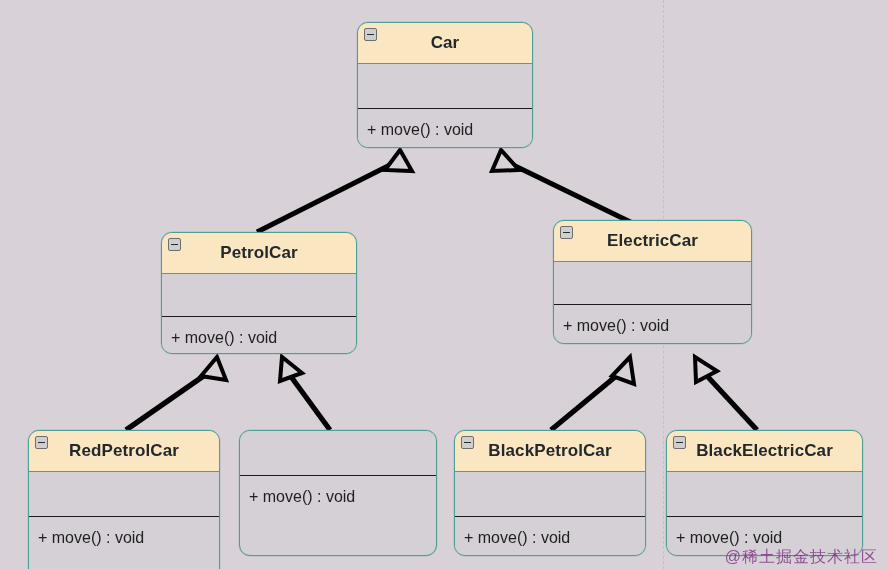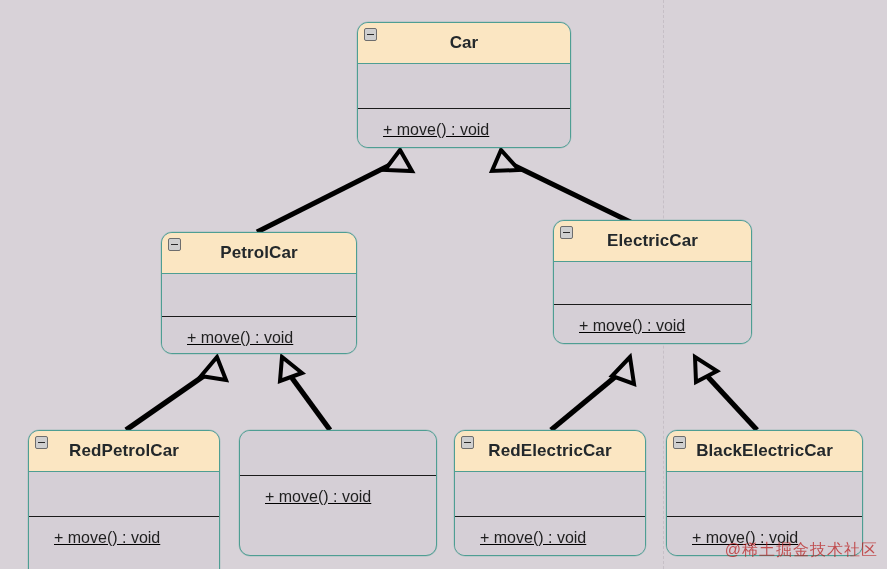--- a/index.html
+++ b/index.html
@@ -88,38 +88,37 @@
     border-top: 1.4px solid #2a2a2a;
   }
   .uml-attrs {
     height: 44px;
     border-bottom: 1.7px solid #1b1b1b;
     background: #d5cfd6;
   }
   .uml-methods {
     display: flex;
     align-items: center;
-    padding-left: 25px;
+    padding-left: 9px;
     height: 42px;
     background: #d5cfd6;
-    text-decoration: underline;
   }
   .uml-method-text {
     font-size: 16px;
     color: #1f1f1f;
     white-space: nowrap;
   }
 
   
   .watermark {
     position: absolute;
     right: 9px;
-    bottom: 8px;
+    bottom: 1px;
     font-size: 16px;
-    color: #b91c1c;
+    color: #701a75;
     opacity: .72;
     white-space: nowrap;
     letter-spacing: 1px;
   }
 </style>
 </head>
 <body>
 
 <div id="canvas">
 
@@ -151,21 +150,21 @@
       <line x1="551" y1="430" x2="615" y2="377" stroke="#000" stroke-width="5.2"></line>
       <polygon points="630,357 612,376 634,384" fill="#d8d2d8" stroke="#000" stroke-width="4"></polygon>
     </g>
 
     <g>
       <line x1="757" y1="430" x2="708" y2="377" stroke="#000" stroke-width="5.2"></line>
       <polygon points="695,357 696,382 717,371" fill="#d8d2d8" stroke="#000" stroke-width="4"></polygon>
     </g>
   </svg>
 
-  <div class="uml-class" style="left:357px; top:22px; width:214px; height:126px;">
+  <div class="uml-class" style="left:357px; top:22px; width:176px; height:126px;">
     <div class="uml-header">
       <span class="collapse-icon"></span>
       <span class="uml-title">Car</span>
     </div>
     <div class="uml-attrs"></div>
     <div class="uml-methods">
       <span class="uml-method-text">+ move() : void</span>
     </div>
   </div>
 
@@ -205,21 +204,21 @@
   <div class="uml-class" style="left:239px; top:430px; width:198px; height:126px;">
     <div class="uml-attrs"></div>
     <div class="uml-methods">
       <span class="uml-method-text">+ move() : void</span>
     </div>
   </div>
 
   <div class="uml-class" style="left:454px; top:430px; width:192px; height:126px;">
     <div class="uml-header">
       <span class="collapse-icon"></span>
-      <span class="uml-title">RedElectricCar</span>
+      <span class="uml-title">BlackPetrolCar</span>
     </div>
     <div class="uml-attrs"></div>
     <div class="uml-methods">
       <span class="uml-method-text">+ move() : void</span>
     </div>
   </div>
 
   <div class="uml-class" style="left:666px; top:430px; width:197px; height:126px;text-align:center;">
     <div class="uml-header">
       <span class="collapse-icon"></span>

